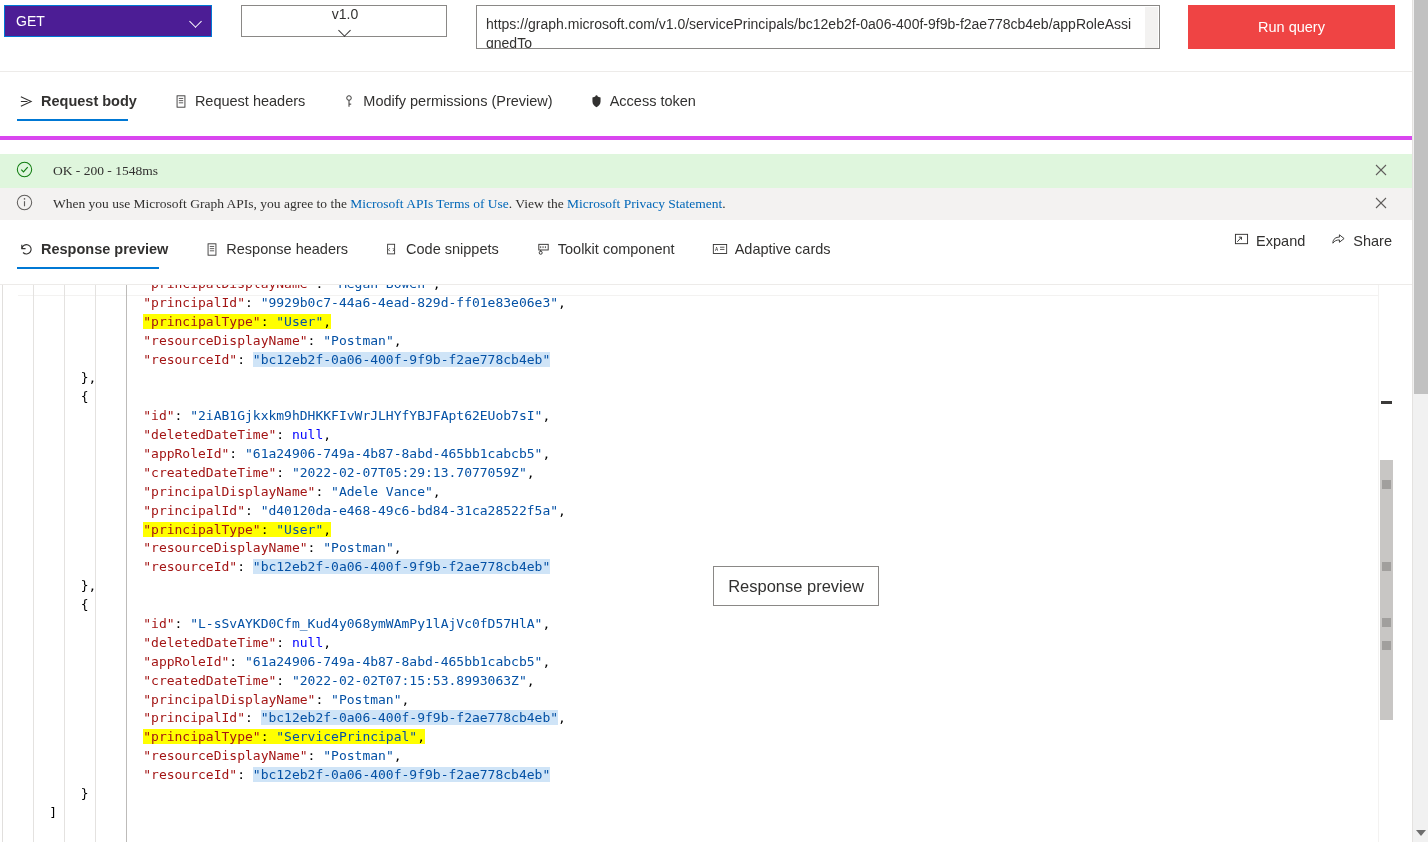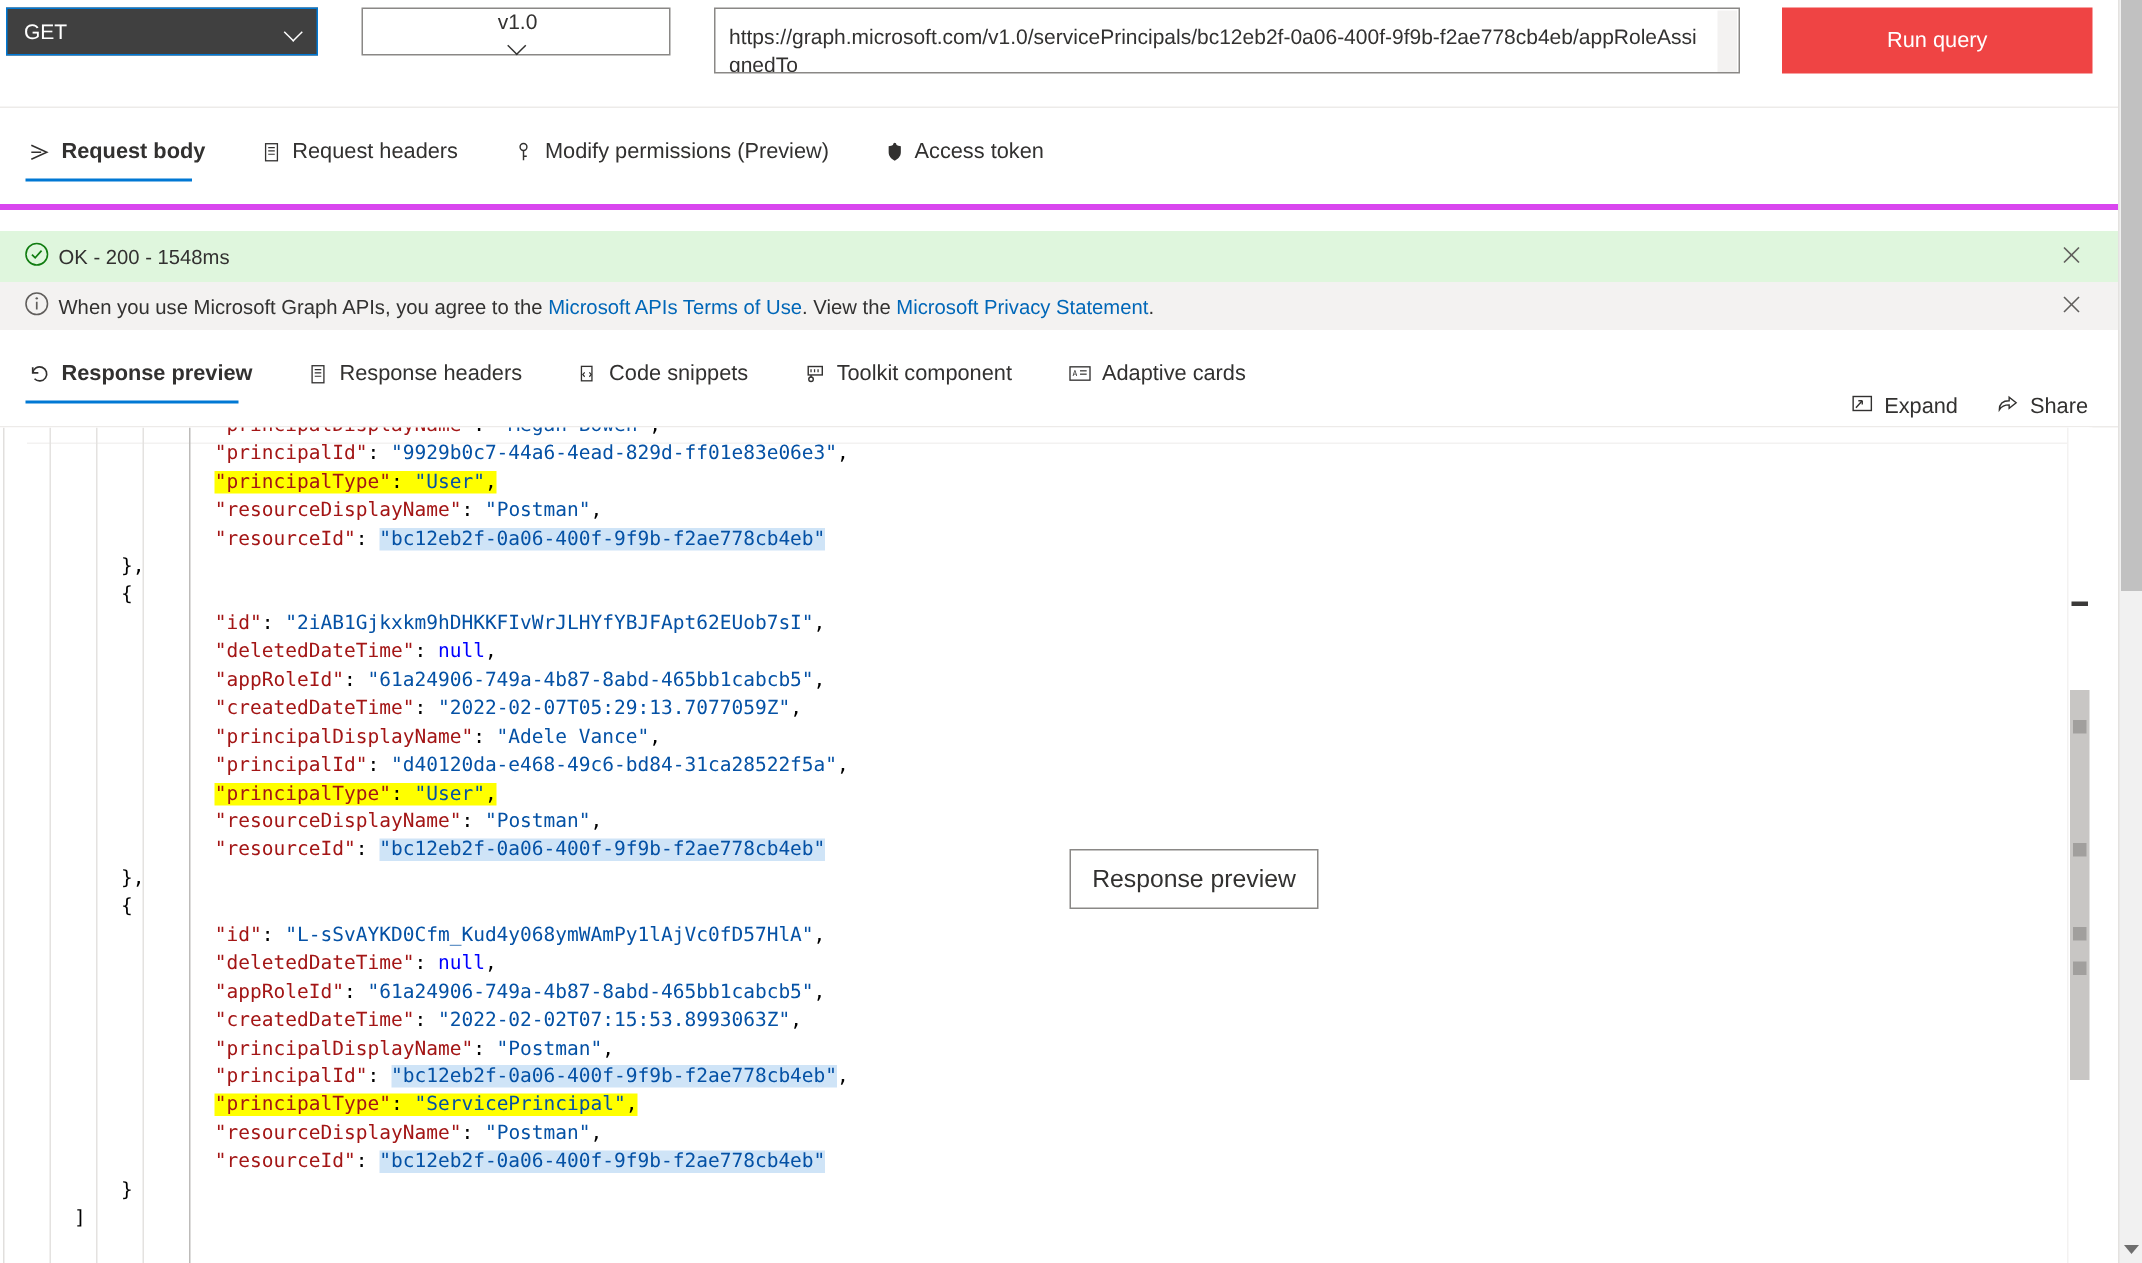--- a/index.html
+++ b/index.html
@@ -13,21 +13,21 @@
   .page { position: relative; width: 1428px; height: 842px; background:#fff; }
 
   
   .querybar {
     position: absolute; left: 0; top: 0; width: 1412px; height: 72px;
     background: #fff; border-bottom: 1px solid #edebe9;
     display: flex; align-items: flex-start; padding: 4px 0 0 0;
   }
   .method-select {
     position: absolute; left: 4px; top: 5px; width: 208px; height: 32px;
-    background: #404040; color: #fff; border: 1px solid #0078d4;
+    background: #4c1d95; color: #fff; border: 1px solid #0078d4;
     display: flex; align-items: center; justify-content: space-between;
     padding: 0 9px 0 11px; font-size: 14px; cursor: pointer;
   }
   .version-select {
     position: absolute; left: 241px; top: 5px; width: 206px; height: 32px;
     background: #fff; color: #323130; border: 1px solid #8a8886;
     display: flex; align-items: center; justify-content: space-between;
     padding: 0 9px 0 11px; font-size: 14px; cursor: pointer; flex-direction: column;
   }
   .chev { display:inline-block; width: 11px; height: 11px; position: relative; }
@@ -79,35 +79,35 @@
   .status-ok {
     position: absolute; left: 0; top: 154px; width: 1412px; height: 34px;
     background: #dff6dd; display: flex; align-items: center; padding-left: 16px;
     font-size: 13.5px; color: #323130;
   }
   .status-info {
     position: absolute; left: 0; top: 188px; width: 1412px; height: 32px;
     background: #f3f2f1; display: flex; align-items: center; padding-left: 16px;
     font-size: 13.5px; color: #323130;
   }
-  .status-ok .txt, .status-info .txt { margin-left: 6px; }
+  .status-ok .txt, .status-info .txt { margin-left: 20px; font-family: Liberation Serif, serif; }
   .bar-close {
     position: absolute; right: 22px; top: 50%; transform: translateY(-50%);
     width: 16px; height: 16px; cursor: pointer; color: #605e5c;
   }
   .lnk { color: #0067b8; text-decoration: none; cursor: pointer; }
 
   
   .resp-tabstrip {
     position: absolute; left: 0; top: 228px; width: 1412px; height: 57px;
     background: #fff; border-bottom: 1px solid #edebe9;
   }
   .resp-tabs { position: absolute; left: 17px; top: 8px; display: flex; align-items: center; }
   .resp-actions {
-    position: absolute; right: 20px; top: 34px; display: flex; gap: 26px;
+    position: absolute; right: 20px; top: 4px; display: flex; gap: 26px;
     font-size: 14.5px; color: #323130;
   }
   .resp-actions .act { display: flex; align-items: center; gap: 7px; cursor: pointer; }
 
   
   .code-area {
     position: absolute; left: 0; top: 285px; width: 1395px; height: 557px;
     background: #fff; overflow: hidden;
   }
   .code-gutterline {

